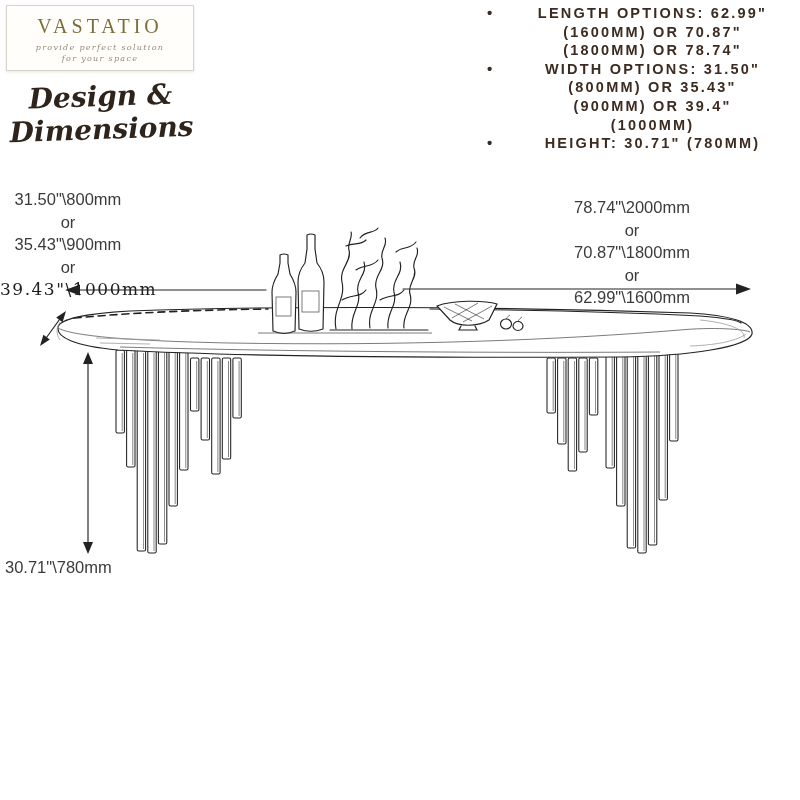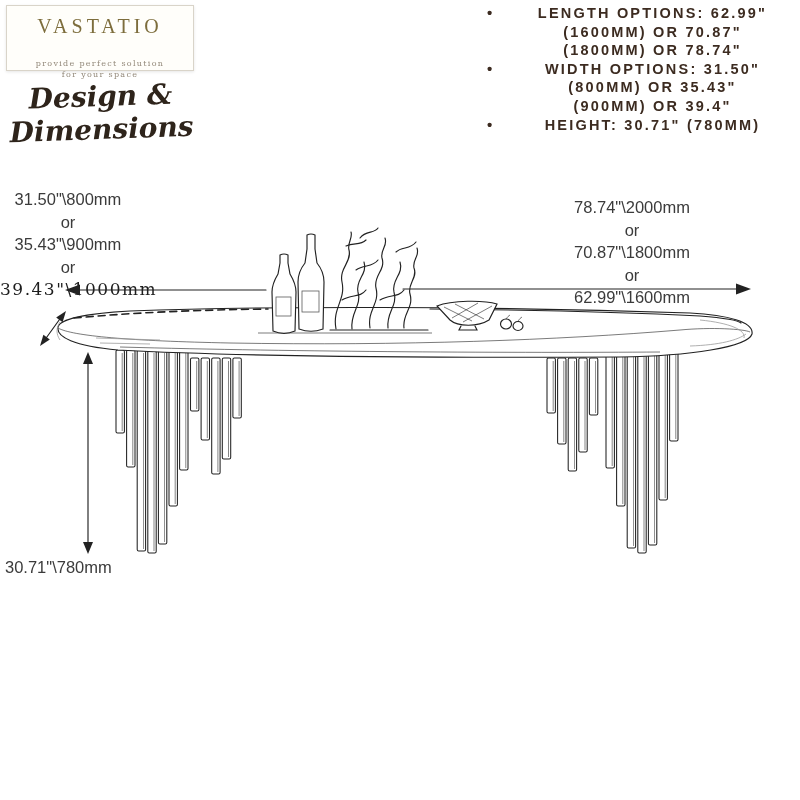--- a/index.html
+++ b/index.html
@@ -6,22 +6,22 @@
   body{width:800px;height:800px;position:relative;overflow:hidden;
        font-family:"Liberation Sans",sans-serif;color:#222;}
   .abs{position:absolute;}
 
   
   .logo-box{left:6px;top:5px;width:188px;height:66px;background:#fffefa;
     border:1px solid #d9d4c9;box-shadow:0 1px 3px rgba(0,0,0,.10);
     text-align:center;padding-top:9px;box-sizing:border-box;}
   .brand-name{font-family:"Liberation Serif",serif;font-size:20px;letter-spacing:4px;
     color:var(--brand-text,#7d6d3c);}
-  .brand-tagline{font-family:"DejaVu Serif",serif;font-size:8px;
-    color:#93897a;letter-spacing:1.3px;line-height:11px;margin-top:20px;}
+  .brand-tagline{font-family:"DejaVu Serif",serif;font-style:italic;font-size:8px;
+    color:#93897a;letter-spacing:1.3px;line-height:11px;margin-top:4px;}
 
   
   .heading{left:8px;top:80px;width:186px;text-align:center;
     font-family:"DejaVu Serif",serif;font-style:italic;font-weight:600;
     color:var(--heading-text,#2e241b);font-size:28px;line-height:33px;
     transform:rotate(-2deg);}
 
   
   .specs{left:484px;top:4px;width:312px;color:var(--spec-text,#3c2b20);
     font-weight:bold;font-size:14.5px;letter-spacing:2.2px;line-height:18.6px;}
@@ -72,20 +72,21 @@
       <div>(1600MM) OR 70.87"</div>
       <div>(1800MM) OR 78.74"</div>
     </div>
   </div>
   <div class="spec-item">
     <span class="spec-bullet">•</span>
     <div class="spec-lines">
       <div>WIDTH OPTIONS: 31.50"</div>
       <div>(800MM) OR 35.43"</div>
       <div>(900MM) OR 39.4"</div>
+      <div>(1000MM)</div>
     </div>
   </div>
   <div class="spec-item">
     <span class="spec-bullet">•</span>
     <div class="spec-lines">
       <div>HEIGHT: 30.71" (780MM)</div>
     </div>
   </div>
 </div>
 

